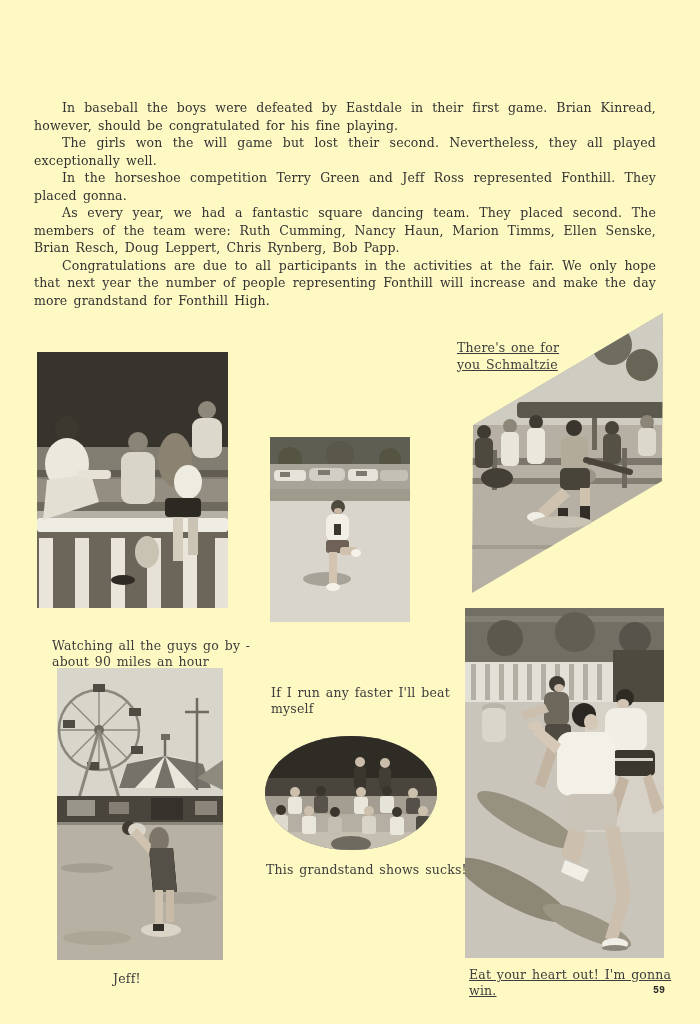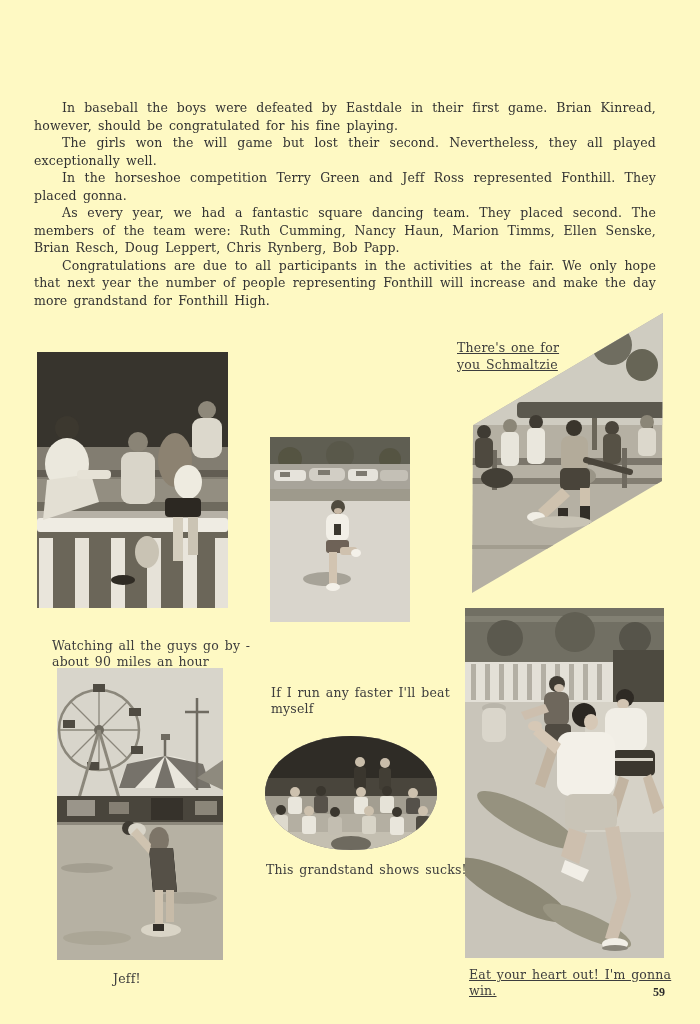--- a/index.html
+++ b/index.html
@@ -31,22 +31,22 @@
     white-space:pre-line;letter-spacing:.2px;word-spacing:1.5px;
   }
   .cap-watching{left:52px;top:617px;width:230px;margin-top:21px;}
   .cap-faster{left:271px;top:645px;width:200px;margin-top:40px;}
   .cap-schmaltzie{left:457px;top:340px;width:170px;line-height:16.5px;text-decoration:underline;}
   .cap-grandstand{left:266px;top:862px;width:220px;}
   .cap-mine{left:113px;top:971px;}
   .cap-eat{left:469px;top:967px;width:220px;text-decoration:underline;}
   .page-number{
     position:absolute;left:653px;top:985px;
-    font-family:Liberation Serif, serif;
-    font-size:12px;font-weight:700;color:#2b2b2b;
+    font-family:Liberation Mono, monospace;
+    font-size:10px;font-weight:700;color:#2b2b2b;
   }
 </style>
 </head>
 <body>
 
 <div class="page">
 
   <div class="article">
     <p>In baseball the boys were defeated by Eastdale in their first game. Brian Kinread, however, should be congratulated for his fine playing.</p>
     <p>The girls won the will game but lost their second. Nevertheless, they all played exceptionally well.</p>

